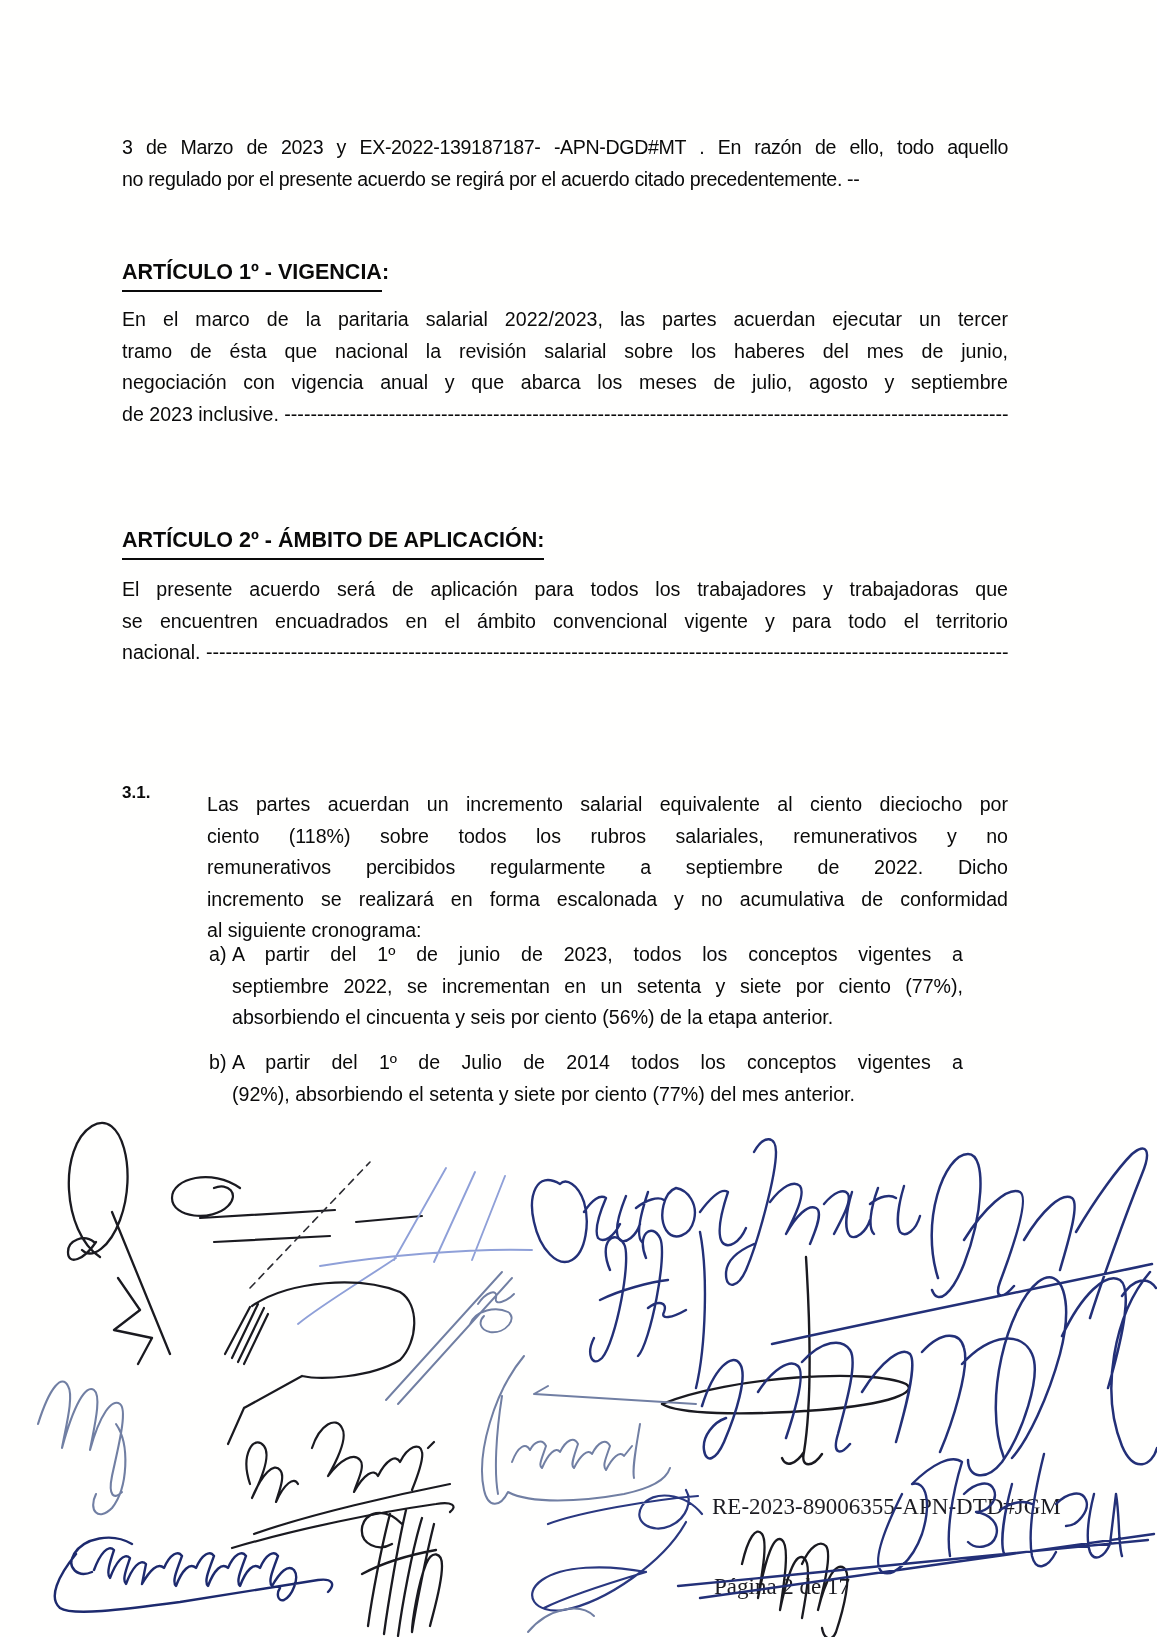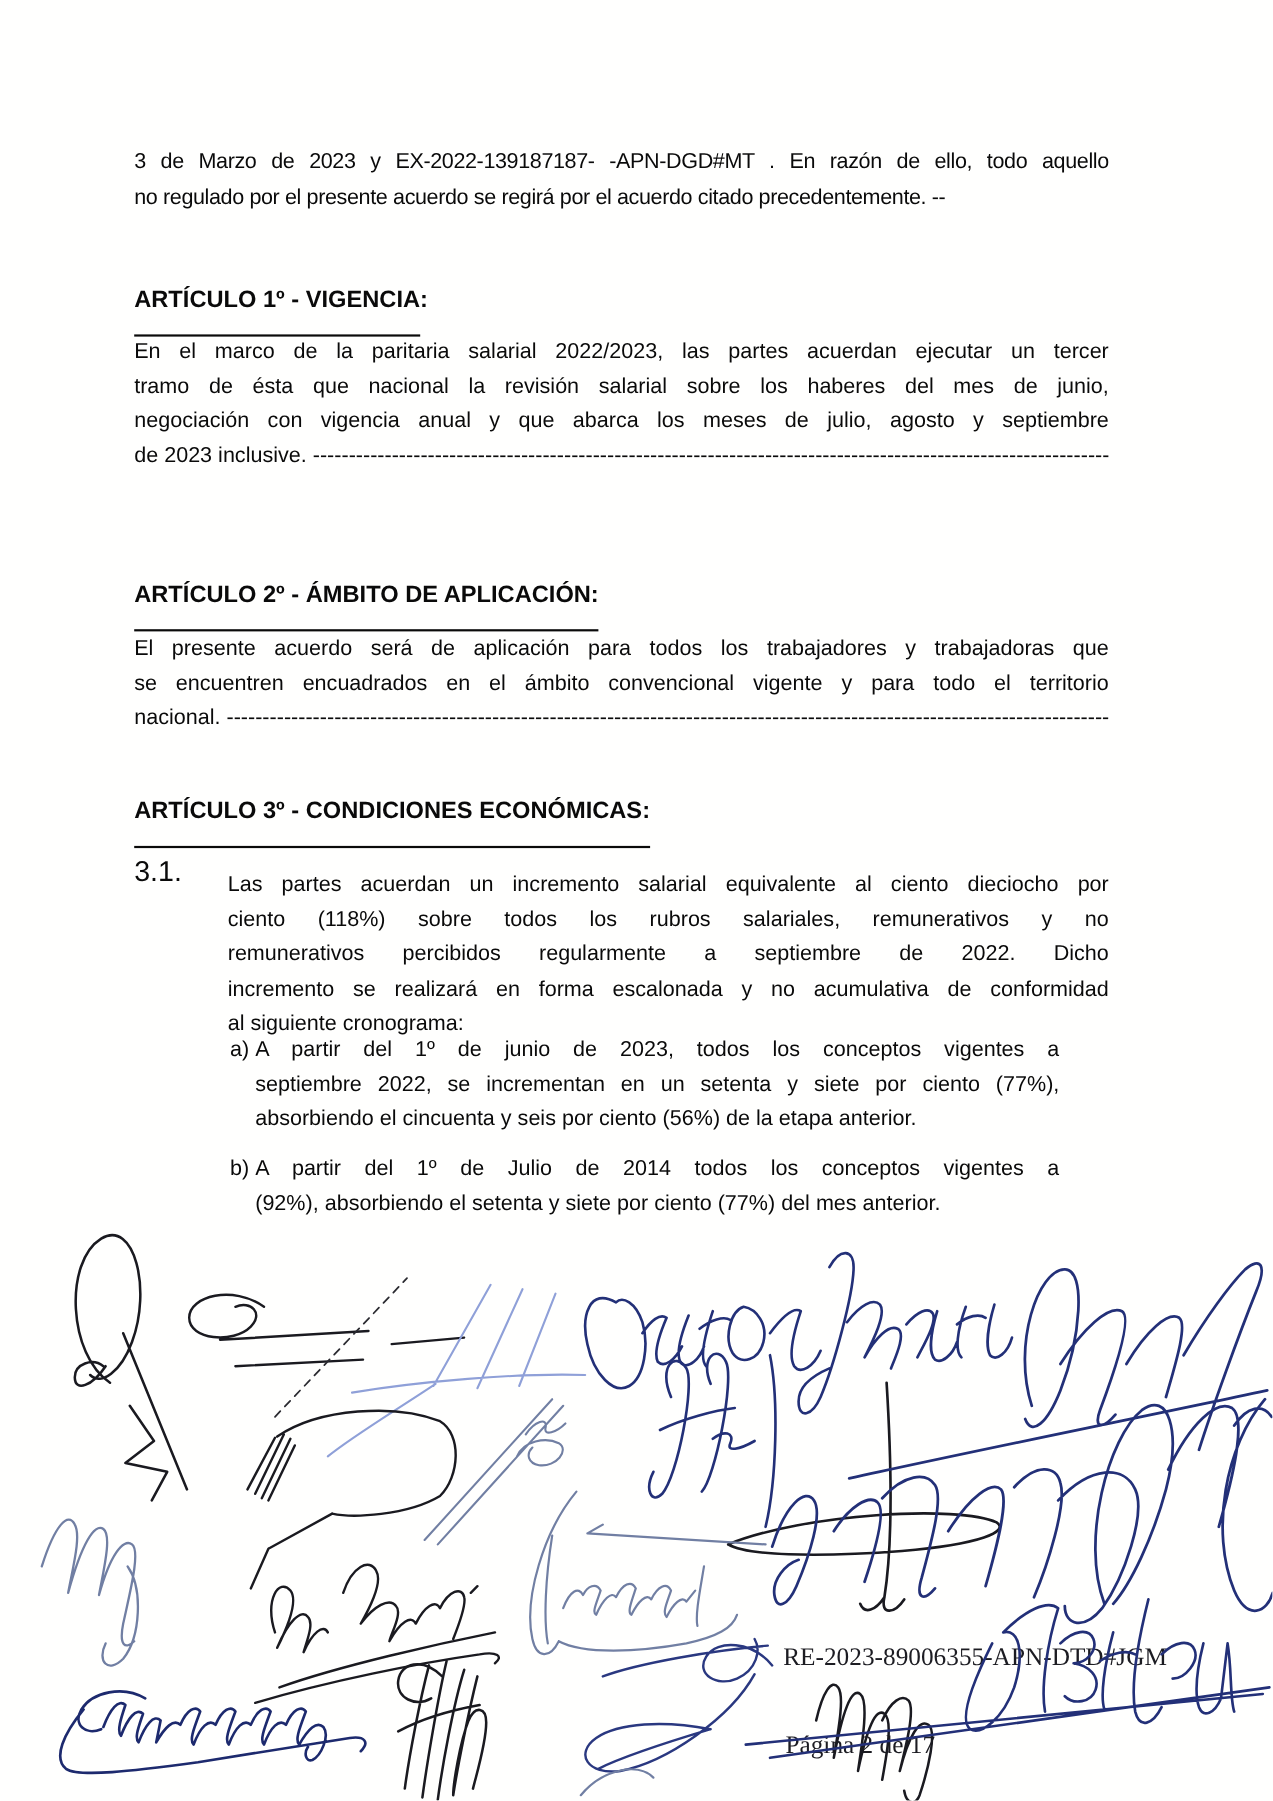--- a/index.html
+++ b/index.html
@@ -11,24 +11,24 @@
   .line{
     height:31.6px;line-height:31.6px;font-size:19.6px;white-space:nowrap;
     text-align:justify;text-align-last:justify;
   }
   .line.last{text-align-last:left;}
   .intro .line{letter-spacing:-0.35px;}
   .heading{
     position:absolute;left:122px;font-size:21.5px;font-weight:bold;
     line-height:30px;white-space:nowrap;
   }
-  .heading .u{display:inline-block;border-bottom:2.6px solid #0a0a0a;padding-bottom:17px;}
+  .heading .u{display:inline-block;border-bottom:2.6px solid #0a0a0a;padding-bottom:3px;}
   .item{position:absolute;left:122px;width:886px;}
   .item .num{
-    position:absolute;left:0;top:0;font-size:26px;line-height:31.6px;font-weight:normal;
+    position:absolute;left:0;top:0;font-size:17px;line-height:31.6px;font-weight:bold;
   }
   .item .lbl{
     position:absolute;left:87px;top:0;font-size:19.6px;line-height:31.6px;
   }
   .item .body-31{margin-left:85px;width:801px;overflow:hidden;margin-top:12px;}
   .item .body-ab{margin-left:110px;width:731px;overflow:hidden;}
   .footer-ref,.footer-page{
     position:absolute;font-family:"Liberation Serif", serif;color:#1c1c22;
     font-size:23px;line-height:26px;white-space:nowrap;
   }
@@ -57,21 +57,20 @@
   </div>
 
   <div class="heading" style="top:525px"><span class="u"><span>ARTÍCULO 2º - ÁMBITO DE APLICACIÓN</span><span>:</span></span></div>
 
   <div class="para" style="top:574px">
     <div class="line">El presente acuerdo será de aplicación para todos los trabajadores y trabajadoras que</div>
     <div class="line">se encuentren encuadrados en el ámbito convencional vigente y para todo el territorio</div>
     <div class="line last"><span>nacional. </span><span>----------------------------------------------------------------------------------------------------------------------------------</span></div>
   </div>
 
-  <div class="heading" style="top:722px"><span class="u"><span>ARTÍCULO 3º - CONDICIONES ECONÓMICAS</span><span>:</span></span></div>
 
   <div class="item" style="top:777px">
     <span class="num">3.1.</span>
     <div class="body-31">
       <div class="line">Las partes acuerdan un incremento salarial equivalente al ciento dieciocho por</div>
       <div class="line">ciento (118%) sobre todos los rubros salariales, remunerativos y no</div>
       <div class="line">remunerativos percibidos regularmente a septiembre de 2022. Dicho</div>
       <div class="line">incremento se realizará en forma escalonada y no acumulativa de conformidad</div>
       <div class="line last">al siguiente cronograma:</div>
     </div>

